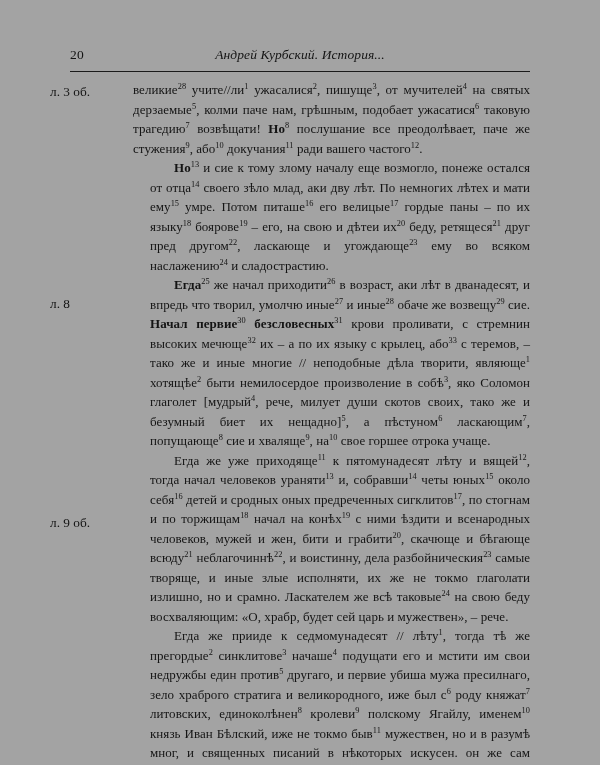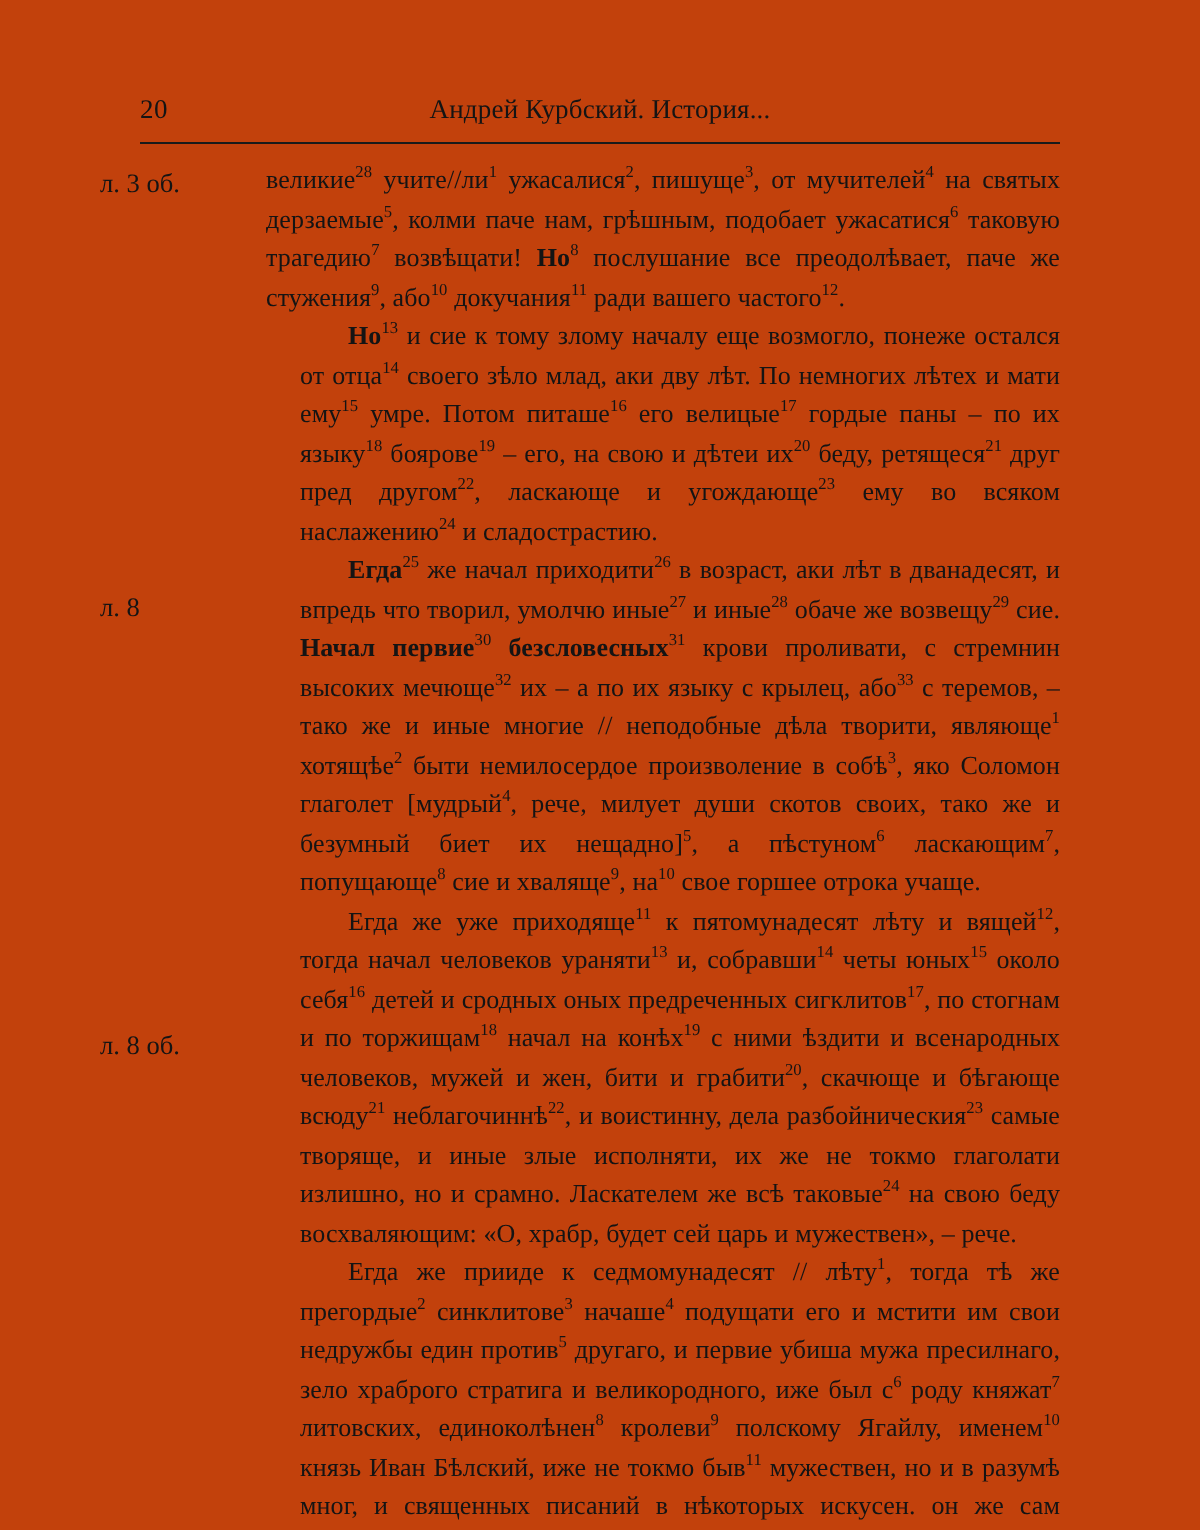--- a/index.html
+++ b/index.html
@@ -4,21 +4,21 @@
 <style>
   html, body {
     margin: 0;
     padding: 0;
     background: #ffffff;
   }
   .page {
     position: relative;
     width: 600px;
     height: 765px;
-    background: #c2410c;
+    background: #a3a3a3;
     font-family: "Liberation Serif", "DejaVu Serif", serif;
     color: #141414;
     overflow: hidden;
   }
 
   
   .runhead {
     position: absolute;
     left: 70px;
     top: 46px;
@@ -32,20 +32,21 @@
     font-size: 13.5px;
     letter-spacing: 0.2px;
     line-height: 18px;
   }
   .runhead .title {
     position: absolute;
     left: 0;
     top: 0;
     width: 460px;
     text-align: center;
+    font-style: italic;
     font-size: 13.5px;
     line-height: 18px;
     letter-spacing: 0.1px;
   }
   .rule {
     position: absolute;
     left: 70px;
     top: 71px;
     width: 460px;
     height: 1px;
@@ -105,16 +106,16 @@
       <p class="para">великие<sup>28</sup> учите//ли<sup>1</sup> ужасалися<sup>2</sup>, пишуще<sup>3</sup>, от мучителей<sup>4</sup> на святых дерзаемые<sup>5</sup>, колми паче нам, грѣшным, подобает ужасатися<sup>6</sup> таковую трагедию<sup>7</sup> возвѣщати! <b>Но</b><sup>8</sup> послушание все преодолѣвает, паче же стужения<sup>9</sup>, абo<sup>10</sup> докучания<sup>11</sup> ради вашего частого<sup>12</sup>.</p>
       <p class="para indent"><b>Но</b><sup>13</sup> и сие к тому злому началу еще возмогло, понеже остался от отца<sup>14</sup> своего зѣло млад, аки дву лѣт. По немногих лѣтех и мати ему<sup>15</sup> умре. Потом питаше<sup>16</sup> его велицые<sup>17</sup> гордые паны – по их языку<sup>18</sup> боярове<sup>19</sup> – его, на свою и дѣтеи их<sup>20</sup> беду, ретящеся<sup>21</sup> друг пред другом<sup>22</sup>, ласкающе и угождающе<sup>23</sup> ему во всяком наслажению<sup>24</sup> и сладострастию.</p>
       <p class="para indent"><b>Егда</b><sup>25</sup> же начал приходити<sup>26</sup> в возраст, аки лѣт в дванадесят, и впредь что творил, умолчю иные<sup>27</sup> и иные<sup>28</sup> обаче же возвещу<sup>29</sup> сие. <b>Начал первие</b><sup>30</sup> <b>безсловесных</b><sup>31</sup> крови проливати, с стремнин высоких мечюще<sup>32</sup> их – а по их языку с крылец, абo<sup>33</sup> с теремов, – тако же и иные многие // неподобные дѣла творити, являюще<sup>1</sup> хотящѣе<sup>2</sup> быти немилосердое произволение в собѣ<sup>3</sup>, яко Соломон глаголет [мудрый<sup>4</sup>, рече, милует души скотов своих, тако же и безумный биет их нещадно]<sup>5</sup>, а пѣстуном<sup>6</sup> ласкающим<sup>7</sup>, попущающе<sup>8</sup> сие и хваляще<sup>9</sup>, на<sup>10</sup> свое горшее отрока учаще.</p>
       <p class="para indent">Егда же уже приходяще<sup>11</sup> к пятомунадесят лѣту и вящей<sup>12</sup>, тогда начал человеков ураняти<sup>13</sup> и, собравши<sup>14</sup> четы юных<sup>15</sup> около себя<sup>16</sup> детей и сродных оных предреченных сигклитов<sup>17</sup>, по стогнам и по торжищам<sup>18</sup> начал на конѣх<sup>19</sup> с ними ѣздити и всенародных человеков, мужей и жен, бити и грабити<sup>20</sup>, скачюще и бѣгающе всюду<sup>21</sup> неблагочиннѣ<sup>22</sup>, и воистинну, дела разбойническия<sup>23</sup> самые творяще, и иные злые исполняти, их же не токмо глаголати излишно, но и срамно. Ласкателем же всѣ таковые<sup>24</sup> на свою беду восхваляющим: «О, храбр, будет сей царь и мужествен», – рече.</p>
       <p class="para indent">Егда же прииде к седмомунадесят // лѣту<sup>1</sup>, тогда тѣ же прегордые<sup>2</sup> синклитове<sup>3</sup> начаше<sup>4</sup> подущати его и мстити им свои недружбы един против<sup>5</sup> другаго, и первие убиша мужа пресилнаго, зело храброго стратига и великородного, иже был с<sup>6</sup> роду княжат<sup>7</sup> литовских, единоколѣнен<sup>8</sup> кролеви<sup>9</sup> полскому Ягайлу, именем<sup>10</sup> князь Иван Бѣлский, иже не токмо быв<sup>11</sup> мужествен, но и в разумѣ мног, и священных писаний в нѣкоторых искусен.  он же сам повелѣл убити такожде благородное едино княжа имянем Андрѣя Шуйского с роду княжат суждальских. Потом, аки по дву лѣтех, убил трех великородных мужей: единого ближняго сродника своего, рожденного с сестры отца его князя Иоанна Кубенского, яже был у отца его великим земским маршалком. А был он роду княжат смоленских и ярославских,</p>
     </div>
 
   <div id="margin-layer">
       <div class="margin-label" style="top: 82px;">л. 3 об.</div>
       <div class="margin-label" style="top: 294px;">л. 8</div>
-      <div class="margin-label" style="top: 513px;">л. 8 об.</div>
+      <div class="margin-label" style="top: 513px;">л. 9 об.</div>
     </div>
 
 </div>
 
 </body></html>

